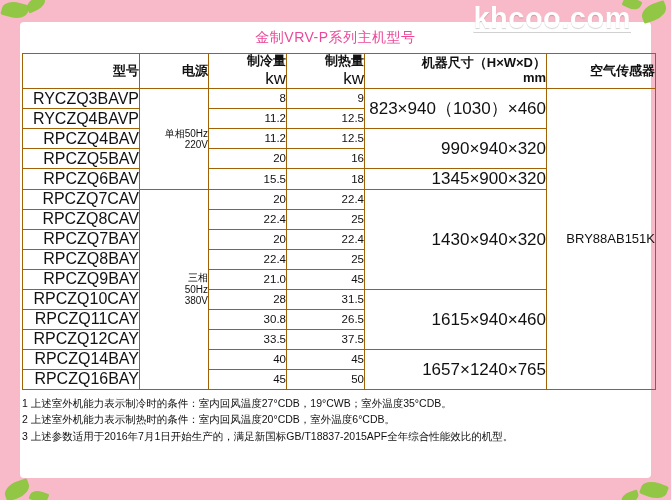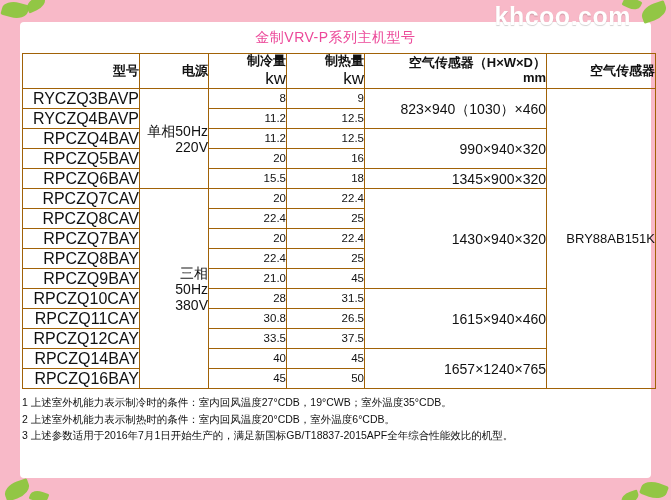--- a/index.html
+++ b/index.html
@@ -49,28 +49,29 @@
   .leaf.l5 { left: 4px;  bottom: 2px; transform: rotate(-20deg); }
   .leaf.l6 { left: 30px; bottom: -2px; transform: rotate(20deg); width: 18px; height: 11px;}
   .leaf.l7 { right: 4px; bottom: 2px; transform: rotate(20deg); }
   .leaf.l8 { right: 32px; bottom: -3px; transform: rotate(-18deg); width: 18px; height: 11px;}
 
   
   .watermark {
     position: absolute;
     top: 2px;
     right: 40px;
-    font-size: 25px;
+    font-size: 29px;
     color: #ffffff;
     font-weight: bold;
     letter-spacing: 0.5px;
     text-shadow: 0 1px 1px rgba(0,0,0,.18);
     z-index: 30;
     pointer-events: none;
     font-family: "Liberation Sans", sans-serif;
+    text-decoration: underline;
   }
 
   
   .content {
     position: absolute;
     left: 22px;
     top: 24px;
     width: 627px;
     height: 452px;
     z-index: 10;
@@ -106,23 +107,23 @@
   table.spec thead th {
     font-weight: bold;
     font-size: 13px;
     height: 24px;
   }
   .th-unit {
     font-weight: normal;
     font-size: 17px;
   }
   .model-cell { font-size: 16px; }
-  .power-cell { font-weight: bold; font-size: 14px; line-height: 1.5; }
+  .power-cell { font-weight: bold; font-size: 10px; line-height: 1.5; }
   .sensor-cell { font-weight: bold; font-size: 13px; margin-left: 8px; }
-  .dim-cell { font-size: 14px; }
+  .dim-cell { font-size: 17px; }
 
   .notes {
     margin-top: 5px;
     font-size: 10.5px;
     color: #111;
     line-height: 1.55;
   }
   .note-row { display: block; white-space: nowrap; }
 </style>
 </head>
@@ -152,21 +153,21 @@
         <th style="width:68px">电源</th>
         <th style="width:77px">
           <div>制冷量</div>
           <div class="th-unit">kw</div>
         </th>
         <th style="width:77px">
           <div>制热量</div>
           <div class="th-unit">kw</div>
         </th>
         <th style="width:181px">
-          <div>空气传感器（H×W×D）</div>
+          <div>机器尺寸（H×W×D）</div>
           <div>mm</div>
         </th>
         <th style="width:108px">空气传感器</th>
       </tr>
     </thead>
     <tbody>
 
       <tr>
         <td class="model-cell">RYCZQ3BAVP</td>
         <td class="power-cell" rowspan="5">

